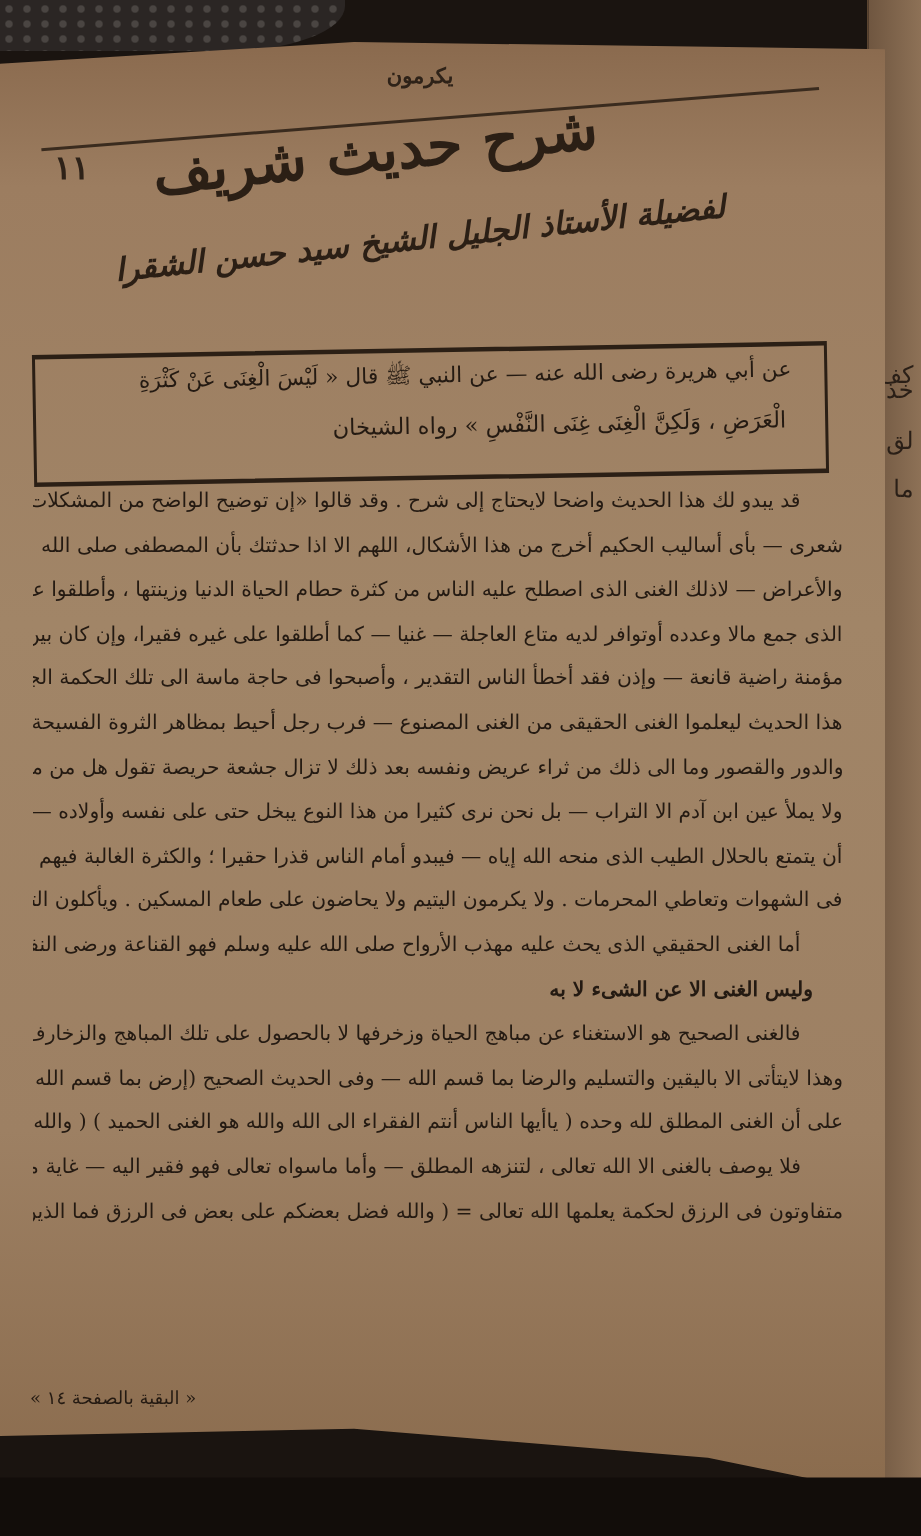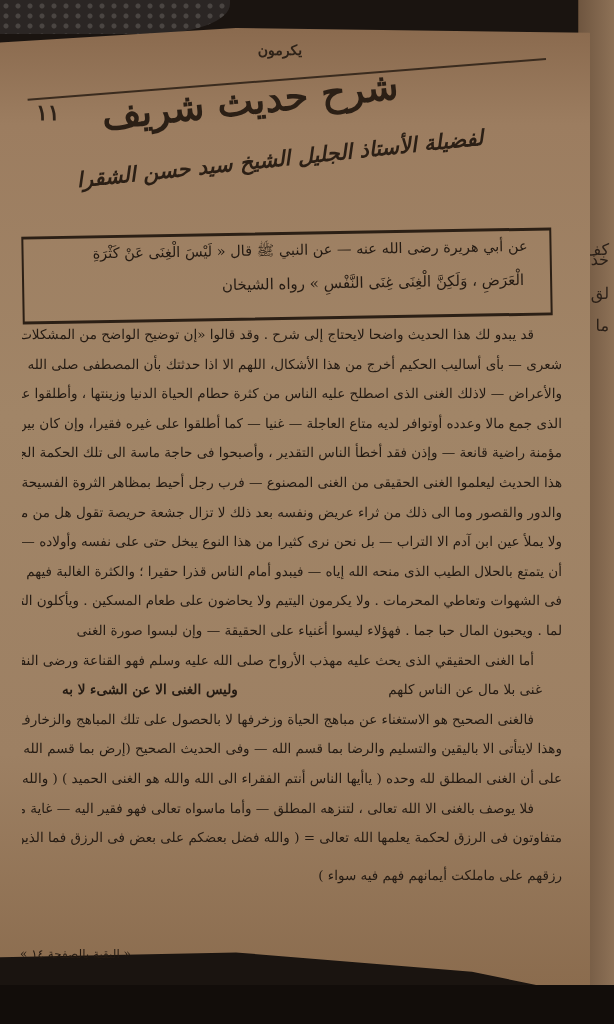--- a/index.html
+++ b/index.html
@@ -68,21 +68,21 @@
   .body-text {
     position:absolute; top:320px; left:22px; width:540px;
     direction:rtl; text-align:justify;
     font-family:"DejaVu Serif", serif; font-size:13.5px; line-height:29.6px; color:#241a12;
   }
   .line { display:block; white-space:nowrap; overflow:hidden; text-align:right; }
   .indent { padding-right:28px; }
   .verse { display:flex; justify-content:space-between; direction:rtl; padding:0 20px 0 40px; }
   .continued {
     position:absolute; top:925px; left:20px; font-family:"DejaVu Serif", serif;
-    font-size:12px; color:#241a12; direction:rtl;margin-top:22px;
+    font-size:12px; color:#241a12; direction:rtl;
   }
 </style>
 </head>
 <body>
 
 <div class="lace"></div>
 <div class="right-page">
   <span class="frag" style="top:240px">كف</span>
   <span class="frag" style="top:250px">خذ</span>
   <span class="frag" style="top:284px">لق</span>
@@ -107,29 +107,26 @@
   <span class="line indent">قد يبدو لك هذا الحديث واضحا لايحتاج إلى شرح . وقد قالوا «إن توضيح الواضح من المشكلات» وليت</span>
   <span class="line">شعرى — بأى أساليب الحكيم أخرج من هذا الأشكال، اللهم الا اذا حدثتك بأن المصطفى صلى الله عليه وسلم</span>
   <span class="line">والأعراض — لاذلك الغنى الذى اصطلح عليه الناس من كثرة حطام الحياة الدنيا وزينتها ، وأطلقوا على ذلك</span>
   <span class="line">الذى جمع مالا وعدده أوتوافر لديه متاع العاجلة — غنيا — كما أطلقوا على غيره فقيرا، وإن كان بين جنبيه نفس</span>
   <span class="line">مؤمنة راضية قانعة — وإذن فقد أخطأ الناس التقدير ، وأصبحوا فى حاجة ماسة الى تلك الحكمة الجامعة فى</span>
   <span class="line">هذا الحديث ليعلموا الغنى الحقيقى من الغنى المصنوع — فرب رجل أحيط بمظاهر الثروة الفسيحة والحشم والخدم</span>
   <span class="line">والدور والقصور وما الى ذلك من ثراء عريض ونفسه بعد ذلك لا تزال جشعة حريصة تقول هل من مزيد</span>
   <span class="line">ولا يملأ عين ابن آدم الا التراب — بل نحن نرى كثيرا من هذا النوع يبخل حتى على نفسه وأولاده — ويضن</span>
   <span class="line">أن يتمتع بالحلال الطيب الذى منحه الله إياه — فيبدو أمام الناس قذرا حقيرا ؛ والكثرة الغالبة فيهم ، يوغلون</span>
   <span class="line">فى الشهوات وتعاطي المحرمات . ولا يكرمون اليتيم ولا يحاضون على طعام المسكين . ويأكلون التراث أكلا</span>
-  <span class="line">لما . ويحبون المال حبا جما . فهؤلاء ليسوا أغنياء على الحقيقة — وإن لبسوا صورة الغنى</span>
   <span class="line indent">أما الغنى الحقيقي الذى يحث عليه مهذب الأرواح صلى الله عليه وسلم فهو القناعة ورضى النفس بما قسم</span>
   <div class="verse">
-    <span>غنى بلا مال عن الناس كلهم</span>
     <span style="font-weight:bold">وليس الغنى الا عن الشىء لا به</span>
   </div>
   <span class="line indent">فالغنى الصحيح هو الاستغناء عن مباهج الحياة وزخرفها لا بالحصول على تلك المباهج والزخارف ذاتها</span>
   <span class="line">وهذا لايتأتى الا باليقين والتسليم والرضا بما قسم الله — وفى الحديث الصحيح (إرض بما قسم الله لك تكن أغنى الناس)</span>
   <span class="line">على أن الغنى المطلق لله وحده ( ياأيها الناس أنتم الفقراء الى الله والله هو الغنى الحميد ) ( والله الغنى وأنتم الفقراء )</span>
   <span class="line indent">فلا يوصف بالغنى الا الله تعالى ، لتنزهه المطلق — وأما ماسواه تعالى فهو فقير اليه — غاية ماهناك أن الناس</span>
   <span class="line">متفاوتون فى الرزق لحكمة يعلمها الله تعالى = ( والله فضل بعضكم على بعض فى الرزق فما الذين فضلوا برادى</span>
-  <span class="line" style="margin-top:8px">رزقهم على ماملكت أيمانهم فهم فيه سواء )</span>
 </div>
 
 <div class="continued">« البقية بالصفحة ١٤ »</div>
 
 <div class="bottom-shadow"></div>
 
 </body></html>

